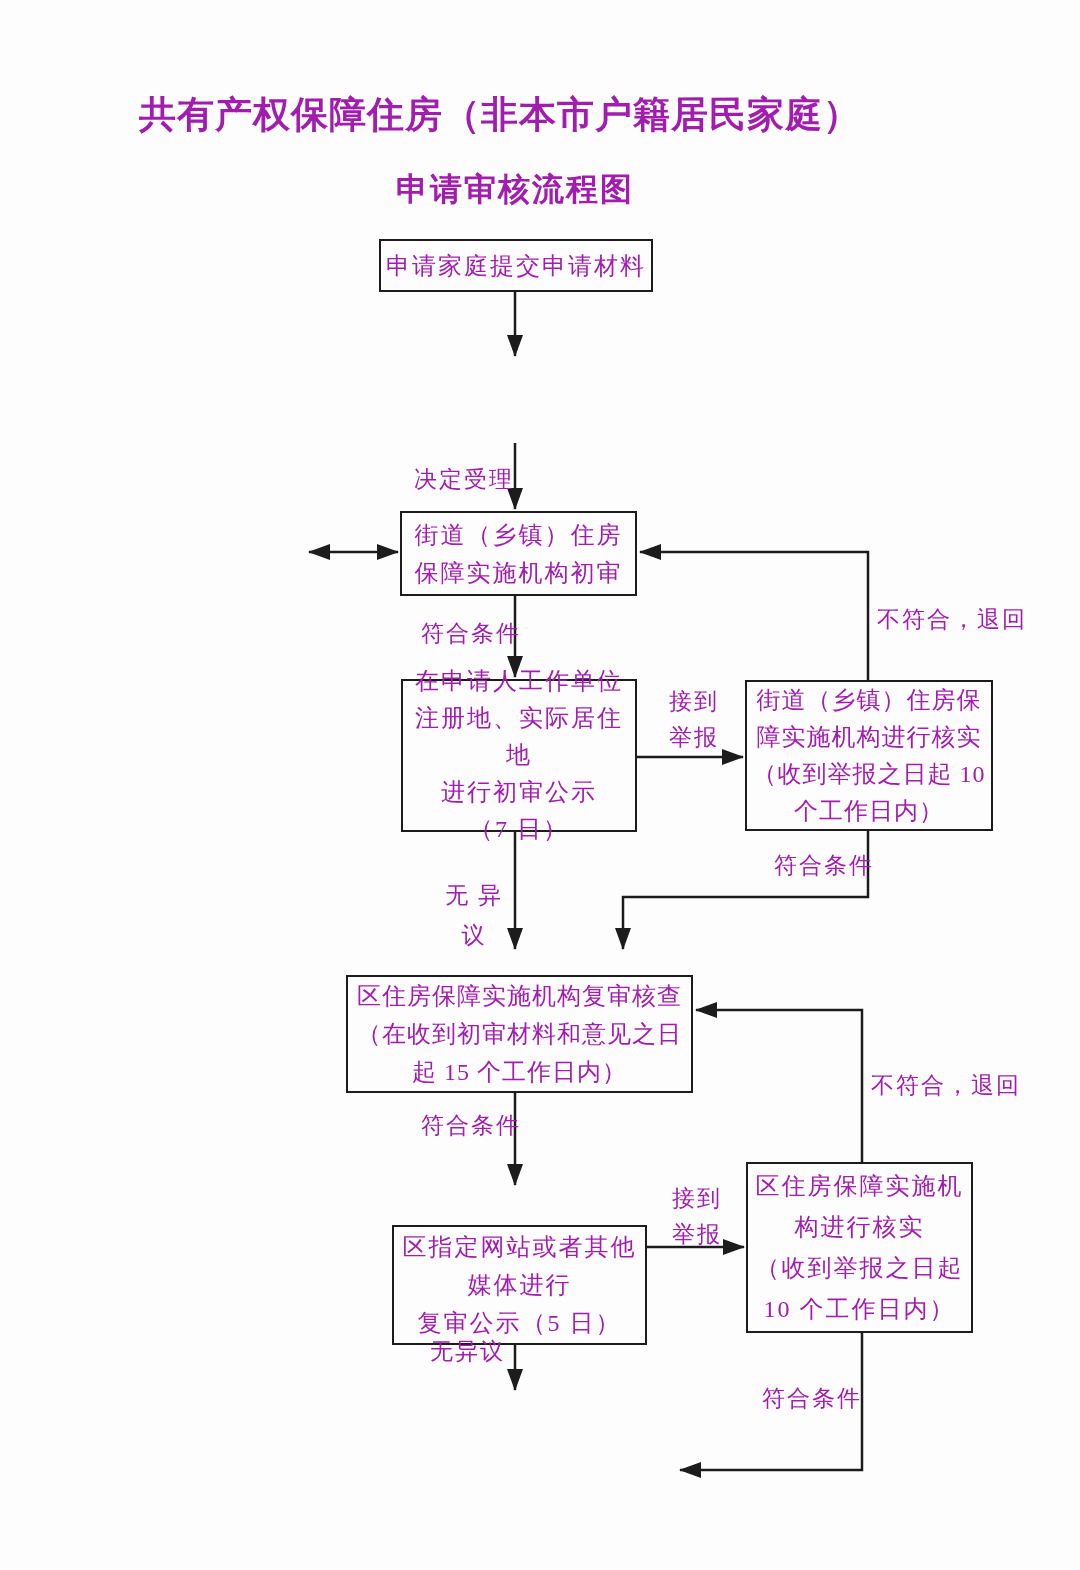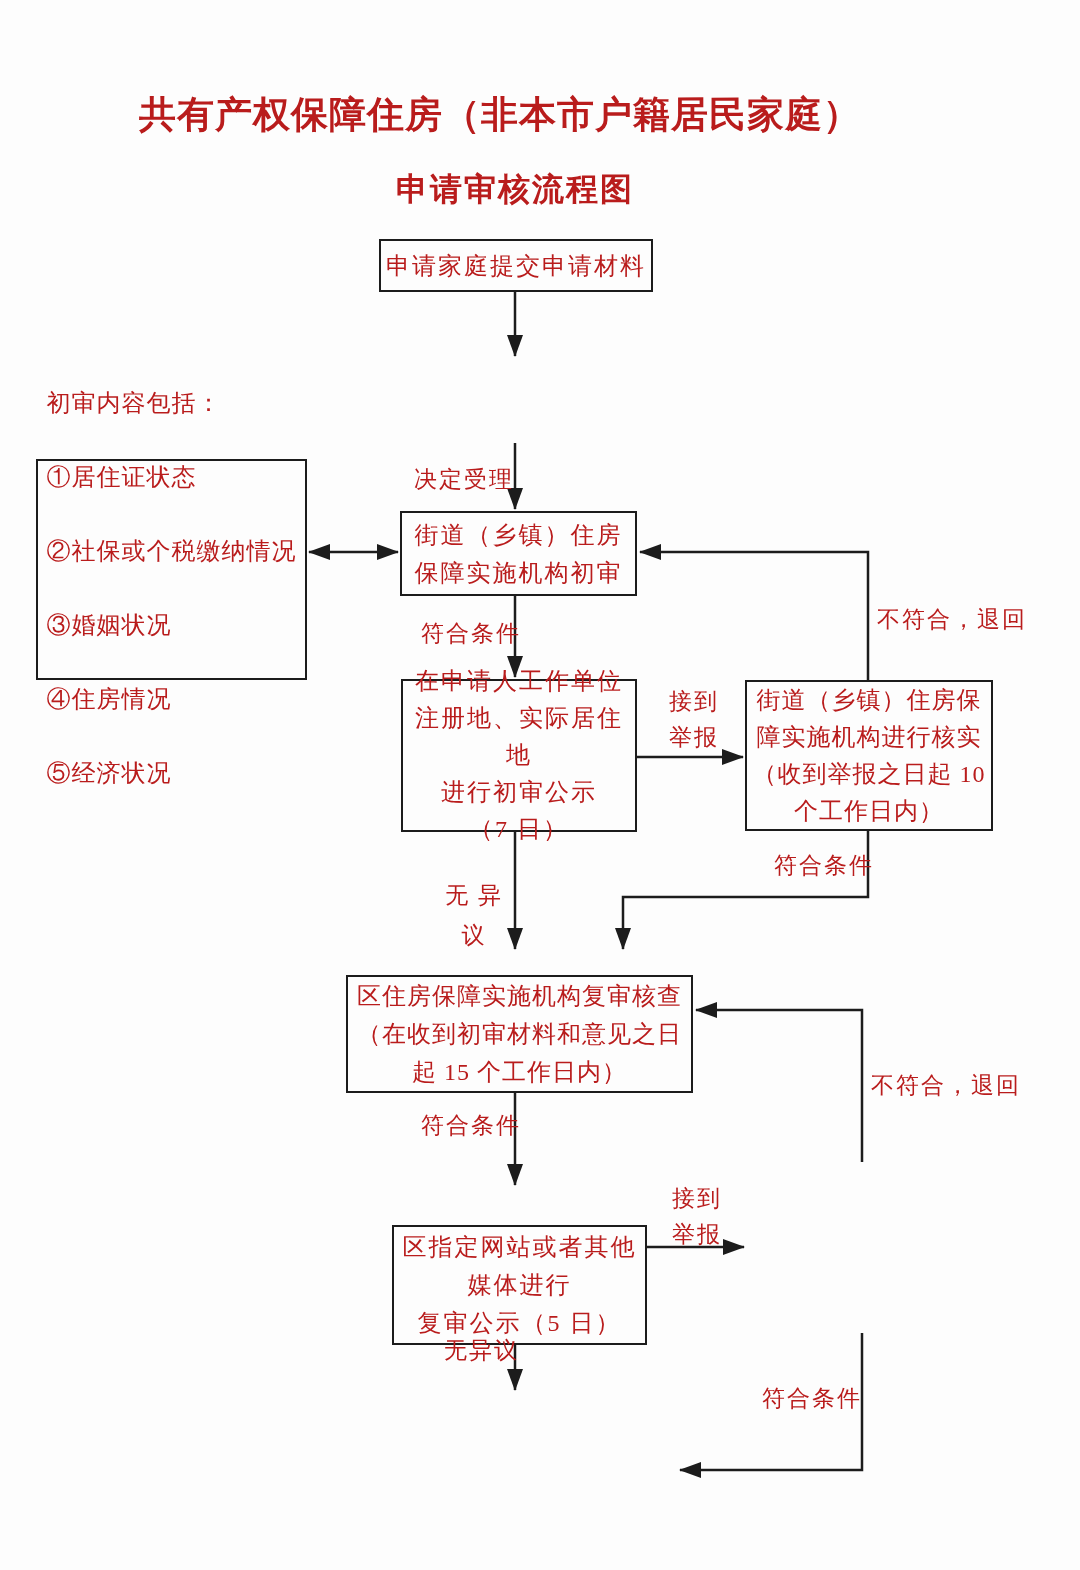--- a/index.html
+++ b/index.html
@@ -6,21 +6,21 @@
     margin: 0;
     padding: 0;
     background: #ffffff;
   }
   .page {
     position: relative;
     width: 1080px;
     height: 1570px;
     background: #fdfdfd;
     font-family: "Liberation Serif", "DejaVu Serif", serif;
-    color: #b91c1c;
+    color: #a21caf;
     overflow: hidden;
   }
   .title-1 {
     position: absolute;
     left: 0;
     top: 90px;
     width: 1000px;
     text-align: center;
     font-size: 37px;
     font-weight: bold;
@@ -94,21 +94,21 @@
   .l-decide    { left: 414px; top: 462px; }
   .l-meets1    { left: 421px; top: 616px; }
   .l-report1   { left: 669px; top: 684px; text-align: center; }
   .l-reject1   { left: 877px; top: 602px; }
   .l-meets2    { left: 774px; top: 848px; }
   .l-noobj1    { left: 429px; top: 876px; width: 90px; text-align: center; line-height: 40px; }
   .l-meets3    { left: 421px; top: 1108px; }
   .l-report2   { left: 672px; top: 1181px; text-align: center; }
   .l-reject2   { left: 871px; top: 1068px; }
   .l-meets4    { left: 762px; top: 1381px; }
-  .l-noobj2    { left: 444px; top: 1334px; font-family: Liberation Mono, monospace; }
+  .l-noobj2    { left: 430px; top: 1334px; }
 </style>
 </head>
 <body>
 
 <div class="page">
 
   <div class="title-1">共有产权保障住房（非本市户籍居民家庭）</div>
   <div class="title-2">申请审核流程图</div>
 
   <svg class="wires" viewBox="0 0 1080 1570" xmlns="http://www.w3.org/2000/svg">
@@ -137,30 +137,20 @@
   <div class="node n-submit">
     <div class="txt">申请家庭提交申请材料</div>
   </div>
 
 
   <div class="node n-street-init">
     <div class="txt">街道（乡镇）住房
 保障实施机构初审</div>
   </div>
 
-  <div class="node n-init-content">
-    <div class="txt left">
-      <span>初审内容包括：</span><br>
-      <span>①居住证状态</span><br>
-      <span>②社保或个税缴纳情况</span><br>
-      <span>③婚姻状况</span><br>
-      <span>④住房情况</span><br>
-      <span>⑤经济状况</span>
-    </div>
-  </div>
 
   <div class="node n-init-pub">
     <div class="txt">在申请人工作单位
 注册地、实际居住地
 进行初审公示
 （7 日）</div>
   </div>
 
   <div class="node n-street-verify">
     <div class="txt">街道（乡镇）住房保
@@ -174,20 +164,26 @@
 （在收到初审材料和意见之日
 起 15 个工作日内）</div>
   </div>
 
   <div class="node n-review-pub">
     <div class="txt">区指定网站或者其他
 媒体进行
 复审公示（5 日）</div>
   </div>
 
+  <div class="node n-dist-verify">
+    <div class="txt">区住房保障实施机
+构进行核实
+（收到举报之日起
+10 个工作日内）</div>
+  </div>
 
 
   <div class="lbl l-decide">决定受理</div>
   <div class="lbl l-meets1">符合条件</div>
   <div class="lbl l-report1">接到
 举报</div>
   <div class="lbl l-reject1">不符合，退回</div>
   <div class="lbl l-meets2">符合条件</div>
   <div class="lbl l-noobj1">无 异
 议</div>

